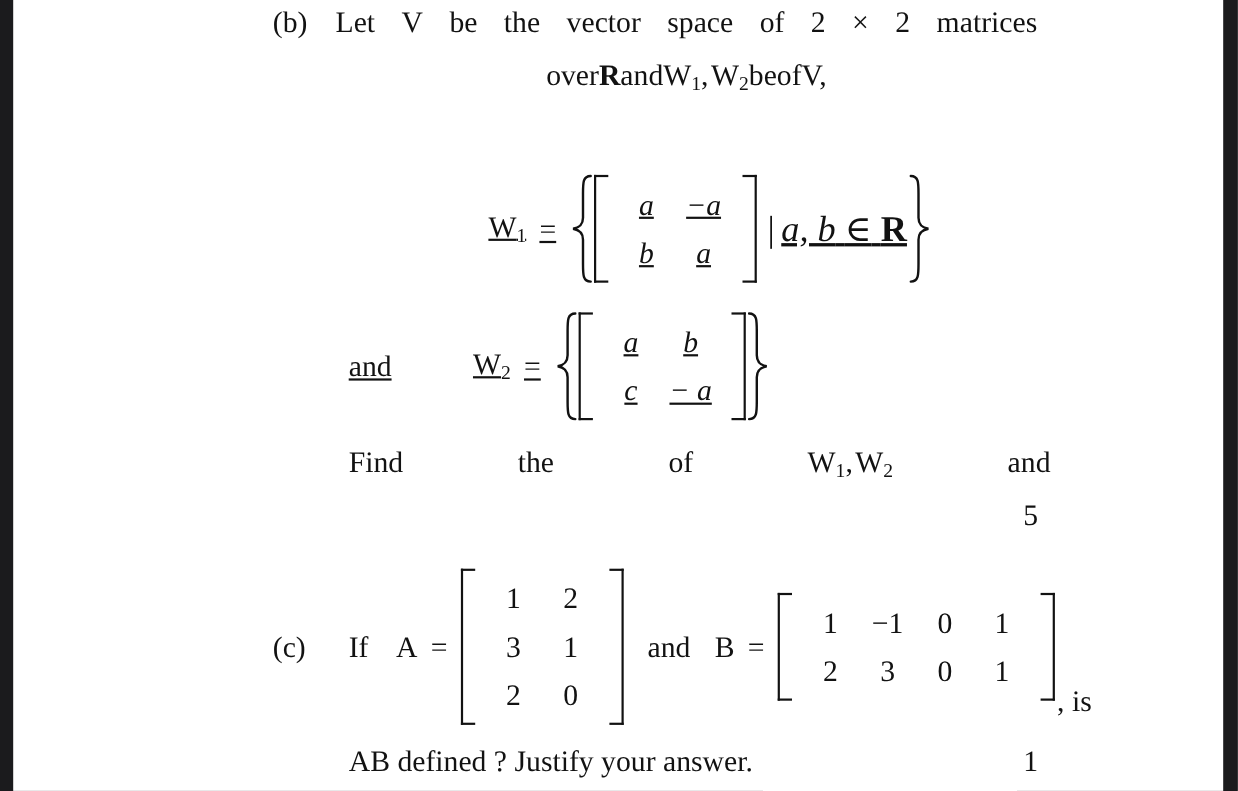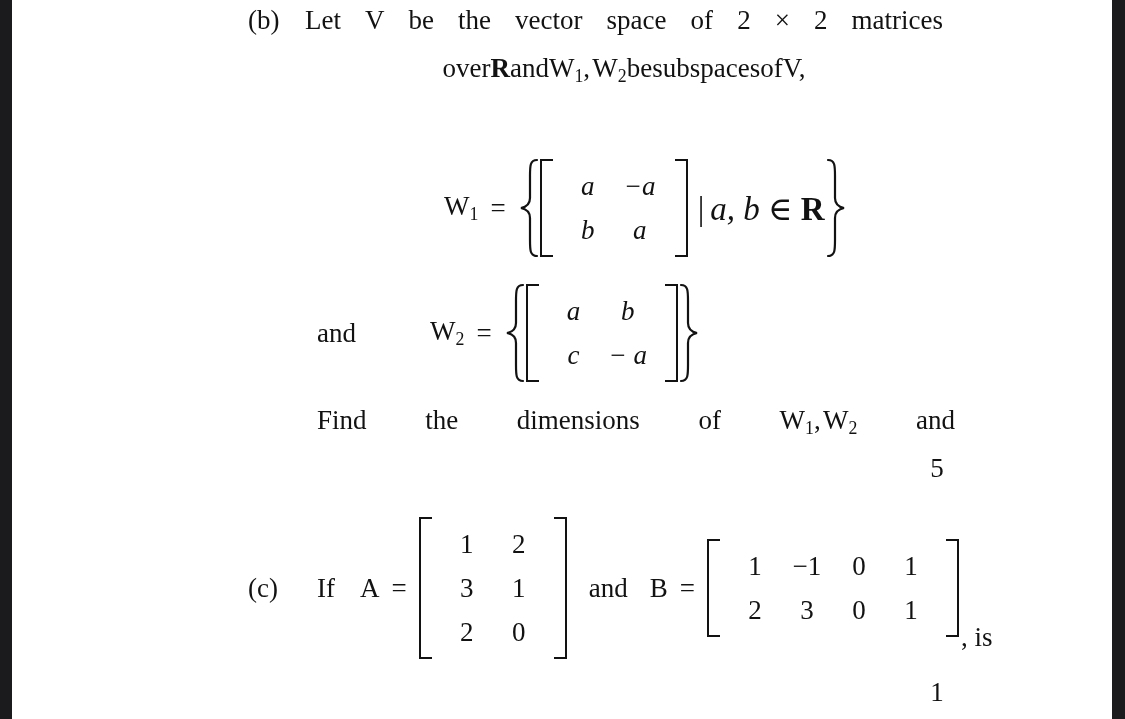--- a/index.html
+++ b/index.html
@@ -84,20 +84,21 @@
     font-size: 0.66em;
     vertical-align: -0.28em;
   }
 
   
   .setexpr {
     display: flex;
     align-items: center;
     font-size: 27px;
     color: #121212;
+    text-decoration: underline;
   }
   .lhs {
     font-size: 27px;
     white-space: nowrap;
   }
   .eq { margin: 0 12px; }
   .brace {
     font-size: 27px;
     line-height: 1;
     display: inline-block;
@@ -169,21 +170,20 @@
           <span>2</span>
           <span>matrices</span>
         </div>
 
         <div class="tline justify2">
           <span>over</span>
           <span class="bold-r">R</span>
           <span>and</span>
           <span>W<sub>1</sub>, W<sub>2</sub></span>
           <span>be</span>
-          <span>subspaces</span>
           <span>of</span>
           <span>V,</span>
         </div>
 
 
       </div>
     </div>
   </div>
 
   <div class="qblock" style="top:158px;">
@@ -244,21 +244,20 @@
         </svg>
       </span>
     </div>
   </div>
 
   <div class="qblock" style="top:396px;">
     <div style="margin-left:305px;">
       <div class="tline justify">
         <span>Find</span>
         <span>the</span>
-        <span>dimensions</span>
         <span>of</span>
         <span>W<sub>1</sub>, W<sub>2</sub></span>
         <span>and</span>
       </div>
     </div>
     <div class="mark" style="top:48px;">5</div>
   </div>
 
   <div class="qblock" style="top:517px;">
     <div class="inline-row" style="margin-left:236px;">
@@ -297,16 +296,17 @@
           <span class="mcell">1</span>
         </span>
         <span class="bracket right"></span>
       </span>
 
       <span class="txt" style="margin-left:2px;align-self:flex-end;padding-bottom:6px;">, is</span>
     </div>
   </div>
 
   <div class="qblock" style="top:668px;">
+    <div class="tline" style="margin-left:305px;">AB defined ? Justify your answer.</div>
     <div class="mark" style="top:0;">1</div>
   </div>
 
 </div>
 
 </body></html>

